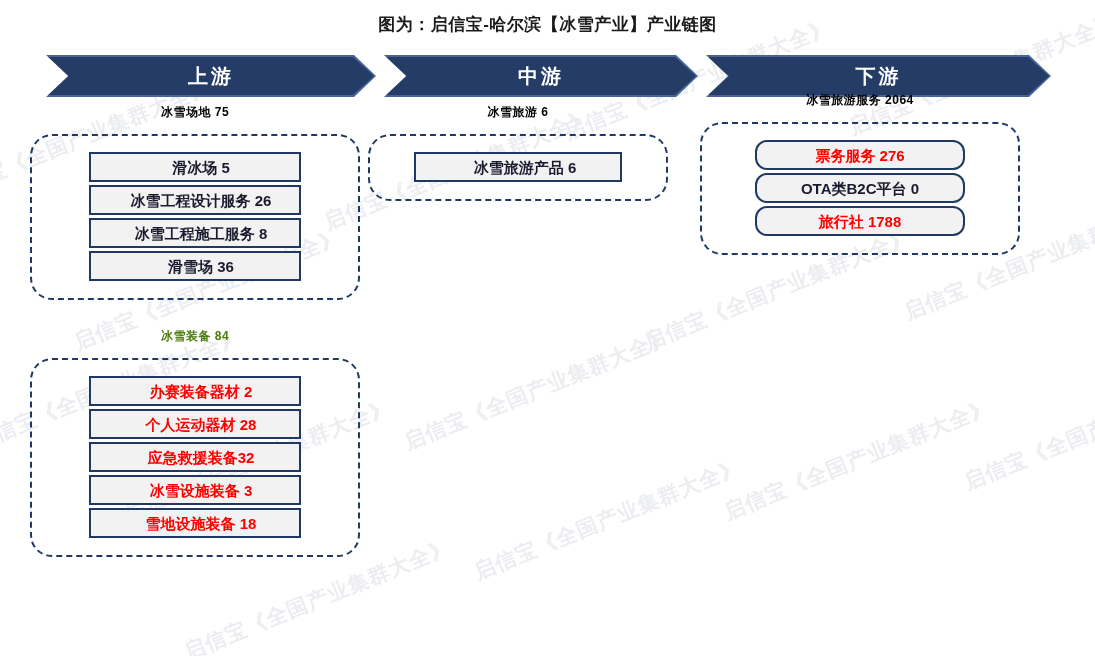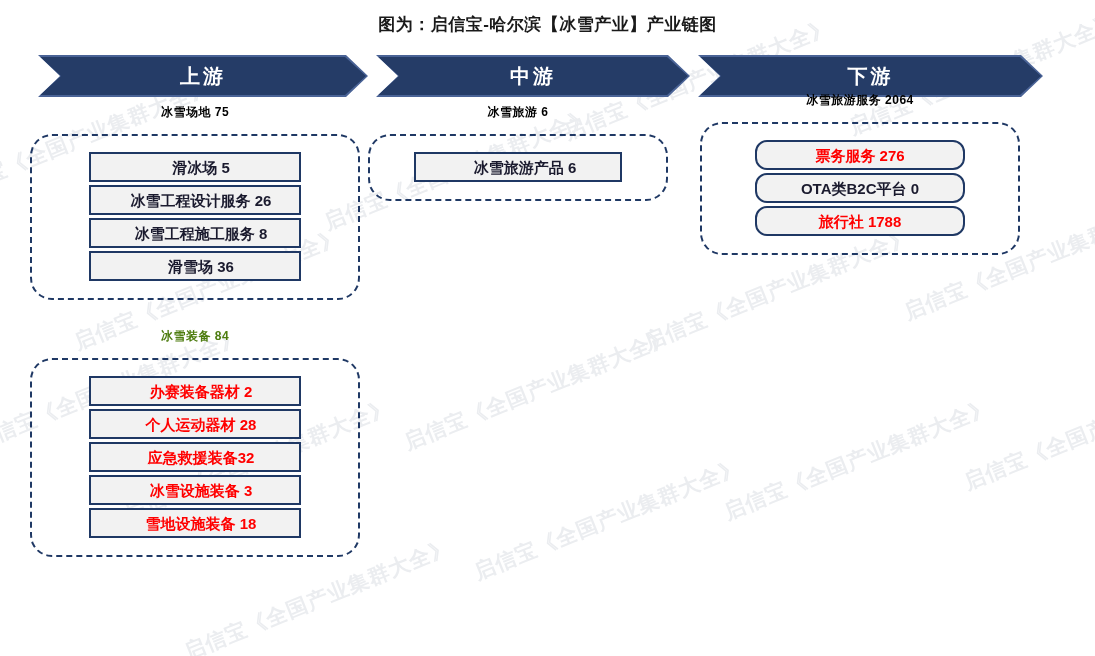--- a/index.html
+++ b/index.html
@@ -45,21 +45,21 @@
     font-weight: 700;
     color: #1a1a1a;
     letter-spacing: 0.5px;
     z-index: 10;
   }
 
   
   #chevron-band {
     position: absolute;
     top: 55px;
-    left: 8px;
+    left: 16px;
     width: 990px;
     height: 42px;
     z-index: 10;
   }
   .chevron-outer {
     position: absolute;
     top: 0;
     height: 42px;
     background: #4a6396;
     clip-path: polygon(0 0, calc(100% - 22px) 0, 100% 50%, calc(100% - 22px) 100%, 0 100%, 22px 50%);

